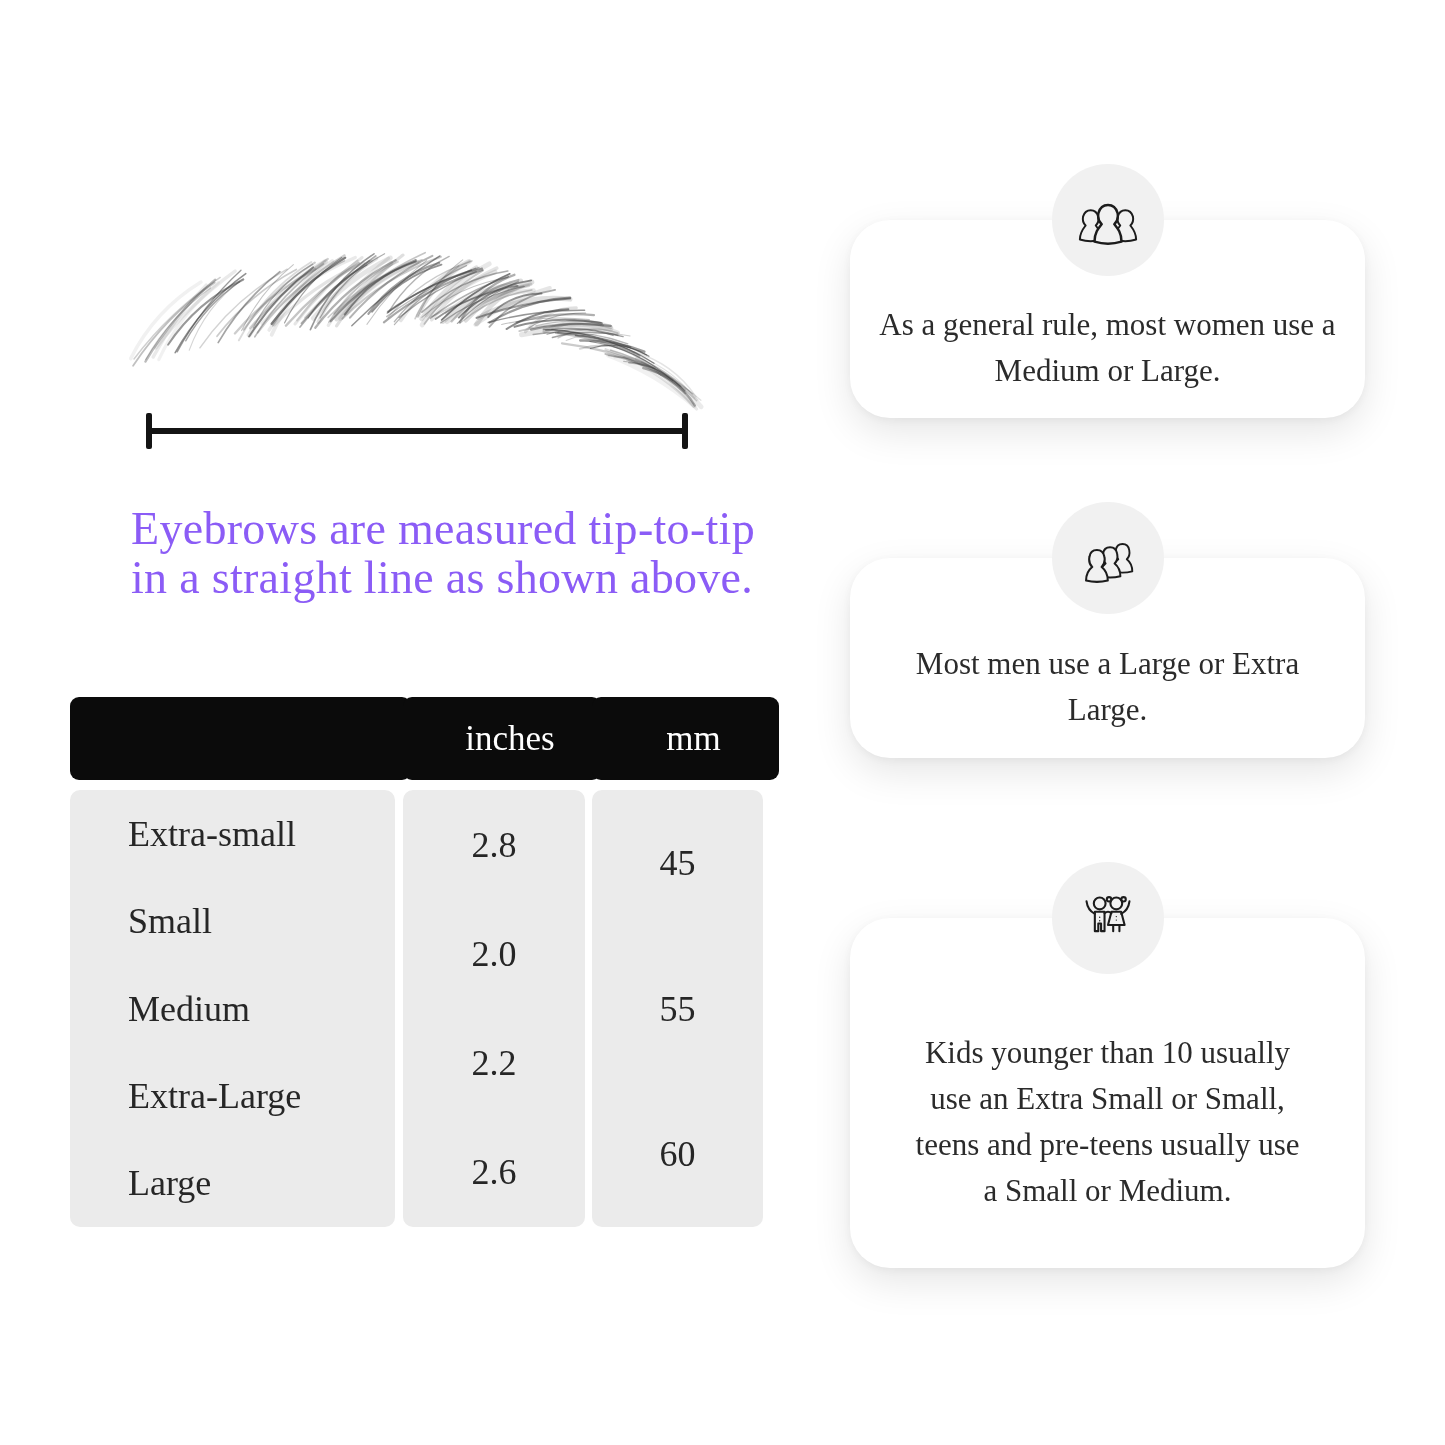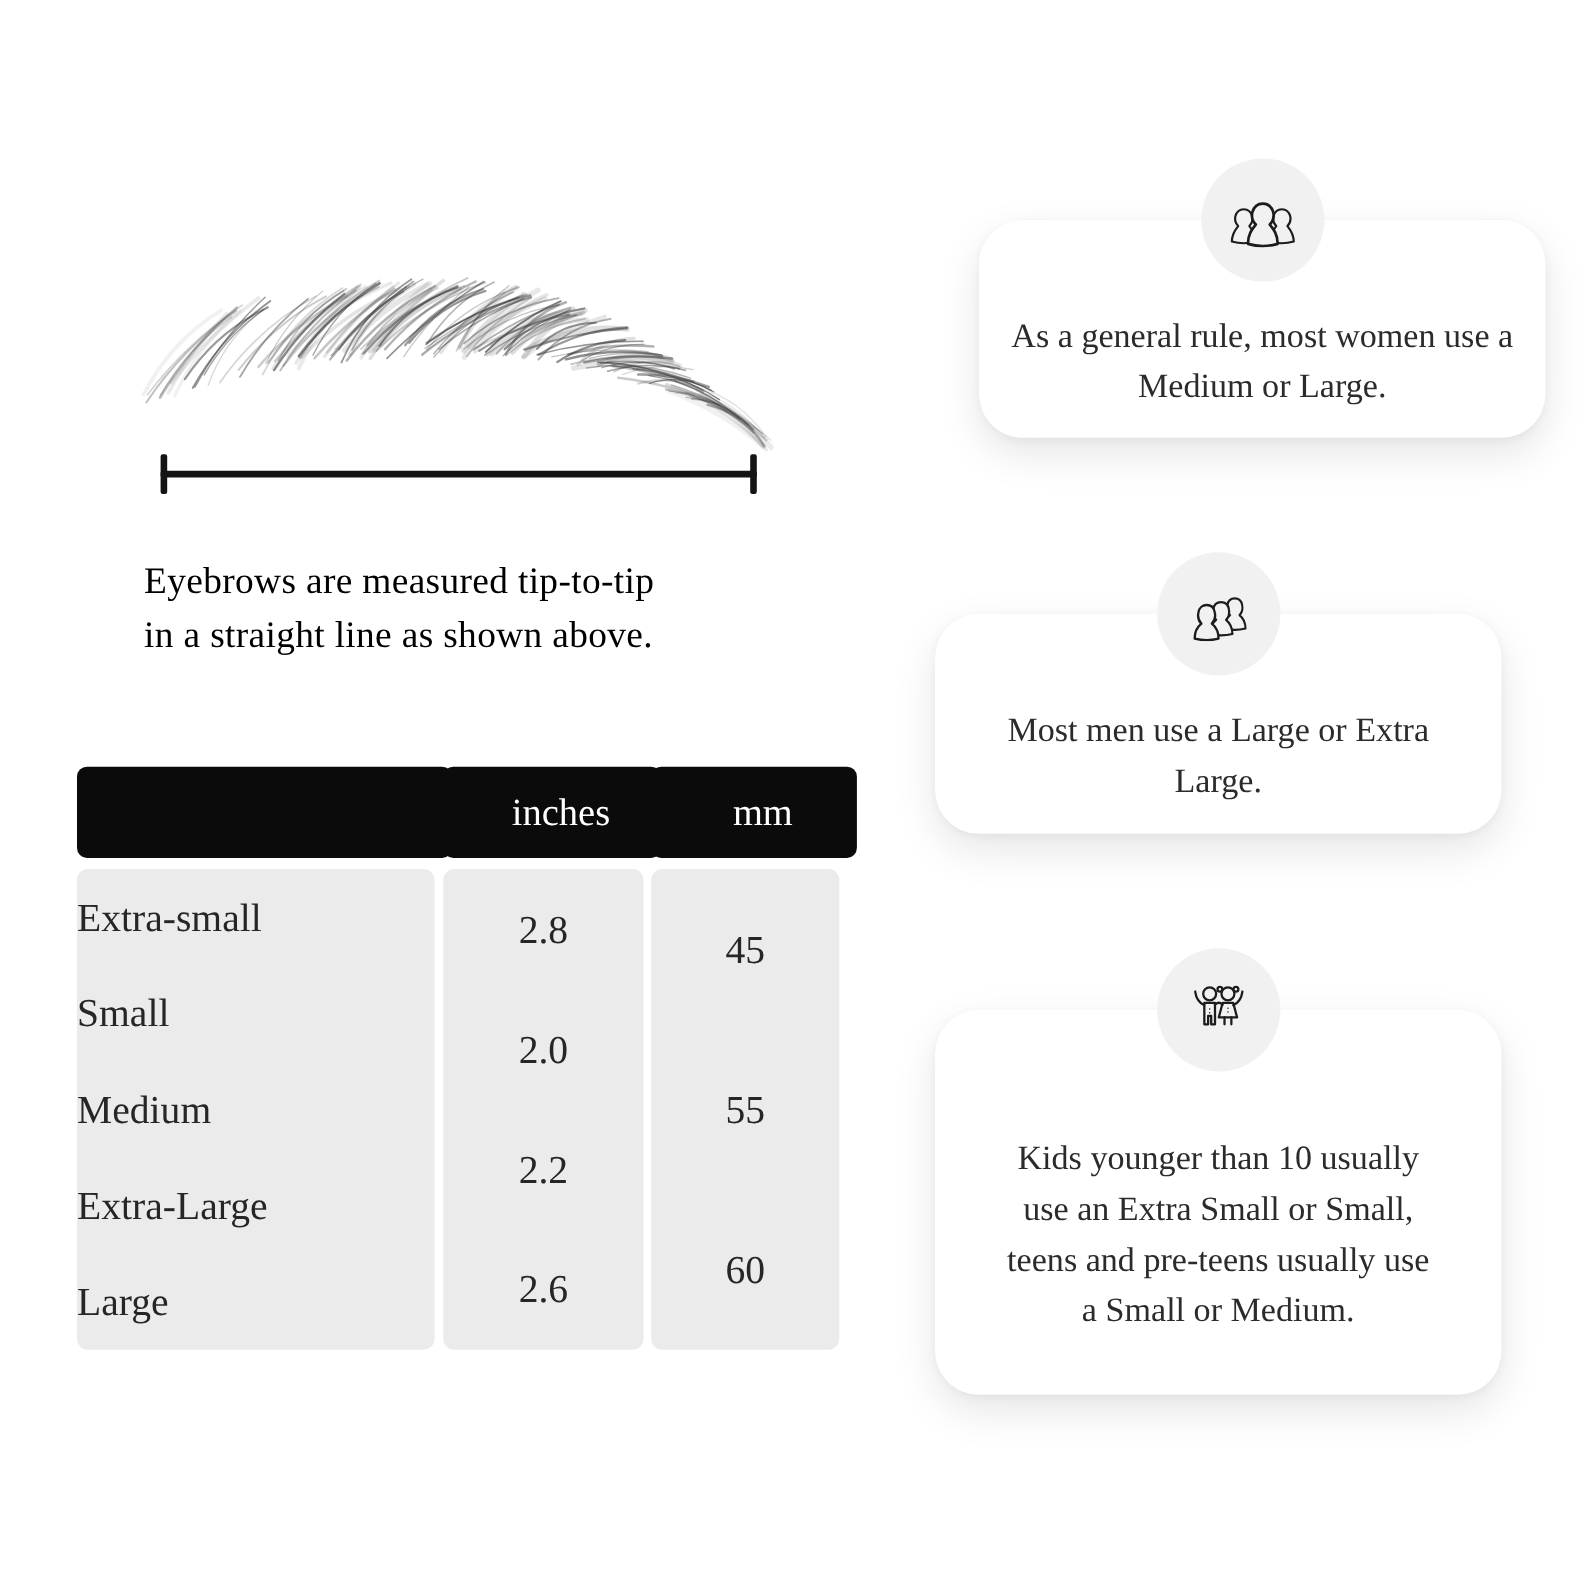--- a/index.html
+++ b/index.html
@@ -9,35 +9,35 @@
   }
   
   .eyebrow-wrap{position:absolute;left:122px;top:238px;width:578px;height:172px;}
   .eyebrow-wrap svg{overflow:visible;width:100%;height:100%;}
   
   .mline{position:absolute;left:146px;top:413px;width:542px;height:36px;}
   .mline .bar{position:absolute;left:0;right:0;top:15px;height:6px;background:#141414;border-radius:2px;}
   .mline .cap{position:absolute;top:0;width:6px;height:36px;background:#141414;border-radius:2px;}
   .mline .cap.l{left:0;} .mline .cap.r{right:0;}
   
-  .caption{position:absolute;left:131px;top:504px;font-size:34px;line-height:49px;color:#000000;letter-spacing:.3px;}
+  .caption{position:absolute;left:131px;top:504px;font-size:46px;line-height:49px;color:#8b5cf6;letter-spacing:.3px;}
   
   .size-table{position:absolute;left:70px;top:697px;width:693px;height:530px;}
   .size-table .c1{left:0;width:325px;} .size-table .c2{left:333px;width:182px;} .size-table .c3{left:522px;width:171px;}
   .hcell{position:absolute;top:0;height:83px;background:#0b0b0b;border-radius:9px;
          display:flex;align-items:center;justify-content:center;color:#ffffff;font-size:35px;padding-left:16px;}
   .bcol{position:absolute;top:93px;height:437px;background:#ebebeb;border-radius:10px;
         display:flex;flex-direction:column;}
   .cell{flex:1;display:flex;align-items:center;font-size:36px;color:#262626;}
-  .bcol.labels .cell{justify-content:flex-start;}
+  .bcol.labels .cell{justify-content:flex-start;padding-left:58px;}
   .bcol.vals .cell{justify-content:center;}
   
   .card{position:absolute;left:850px;width:515px;background:#ffffff;border-radius:40px;
         box-shadow:0 2px 8px rgba(0,0,0,.045), 0 14px 38px rgba(0,0,0,.10);}
-  .card.c-women{top:200px;height:198px;margin-left:40px;}
+  .card.c-women{top:220px;height:198px;}
   .card.c-men{top:558px;height:200px;}
   .card.c-kids{top:918px;height:350px;}
   .icon-circle{position:absolute;left:50%;top:-56px;transform:translateX(-50%);
                width:112px;height:112px;border-radius:50%;background:#f1f1f1;
                display:flex;align-items:center;justify-content:center;}
   .icon-circle svg{width:72px;height:50px;}
   .card-body{height:100%;box-sizing:border-box;padding-top:58px;
              display:flex;align-items:center;justify-content:center;}
   .card-text{margin:0;text-align:center;font-size:31px;line-height:46px;color:#2b2b2b;}
   .c-women .card-text{max-width:475px;}

